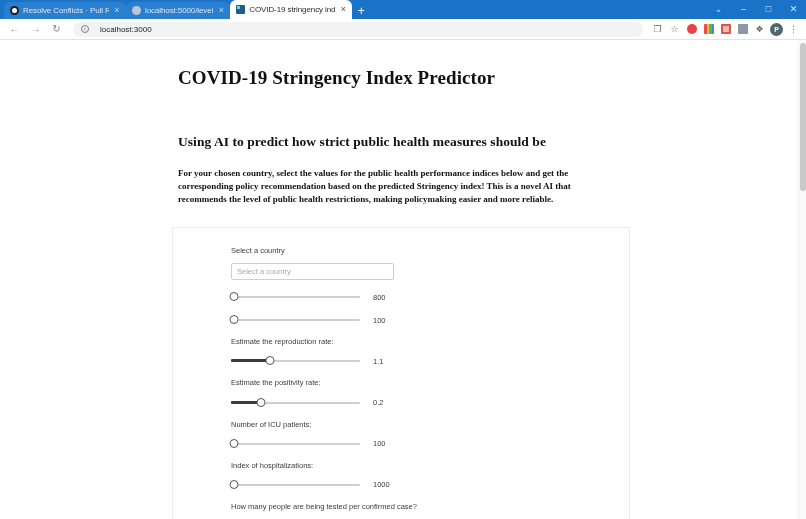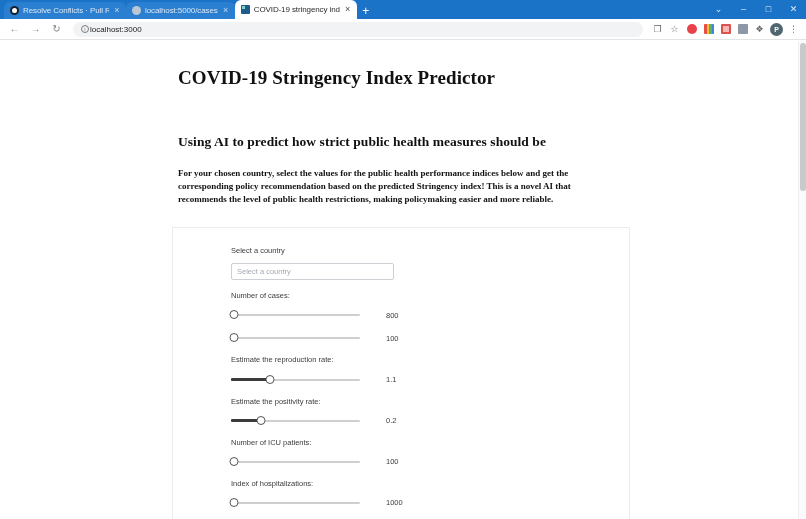--- a/index.html
+++ b/index.html
@@ -110,21 +110,21 @@
     color: #80868b; font-size: 10px; line-height: 1;
     flex: 0 0 17px;
   }
   .omnibox {
     flex: 1 1 auto;
     height: 15px;
     background: #f1f3f4;
     border-radius: 8px;
     display: flex;
     align-items: center;
-    gap: 1px;
+    gap: 11px;
     padding: 0 8px;
     margin-left: 4px;
     margin-right: 4px;
   }
   .omni-info {
     width: 8px; height: 8px; border-radius: 50%;
     border: 1px solid #7a7f85;
     color: #7a7f85;
     font-size: 6px;
     display: flex; align-items: center; justify-content: center;
@@ -231,21 +231,21 @@
     font-family: "Liberation Sans", sans-serif;
     outline: none;
   }
   .country-input::placeholder { color: #a5abb1; }
 
   .slider-block { margin-top: 11px; }
 
   .slider-row {
     display: flex;
     align-items: center;
-    gap: 16px;
+    gap: 3px;
     margin-top: 8px;
   }
   .slider {
     position: relative;
     width: 129px;
     height: 12px;
     flex: 0 0 129px;
   }
   .track {
     position: absolute;
@@ -304,21 +304,21 @@
     <div class="tabstrip">
 
       <div class="tab">
         <span class="tab-favicon fav-github"></span>
         <span class="tab-title">Resolve Conflicts · Pull Request #</span>
         <span class="tab-close">×</span>
       </div>
 
       <div class="tab">
         <span class="tab-favicon fav-globe"></span>
-        <span class="tab-title">localhost:5000/cases</span>
+        <span class="tab-title">localhost:5000/level</span>
         <span class="tab-close">×</span>
       </div>
 
       <div class="tab active">
         <span class="tab-favicon fav-covid"></span>
         <span class="tab-title">COVID-19 stringency index predi</span>
         <span class="tab-close">×</span>
       </div>
 
       <div class="newtab">+</div>
@@ -373,21 +373,20 @@
 
         <div class="card">
           <div class="card-inner">
 
             <div>
               <div class="field-label">Select a country</div>
               <input class="country-input" type="text" placeholder="Select a country" style="">
             </div>
 
             <div class="slider-block">
-              <div class="field-label">Number of cases:</div>
               <div class="slider-row">
                 <div class="slider">
                   <div class="track"></div>
                   <div class="track-fill" style="width:0%"></div>
                   <div class="thumb" style="left:3px"></div>
                 </div>
                 <div class="slider-value">800</div>
               </div>
             </div>
 

